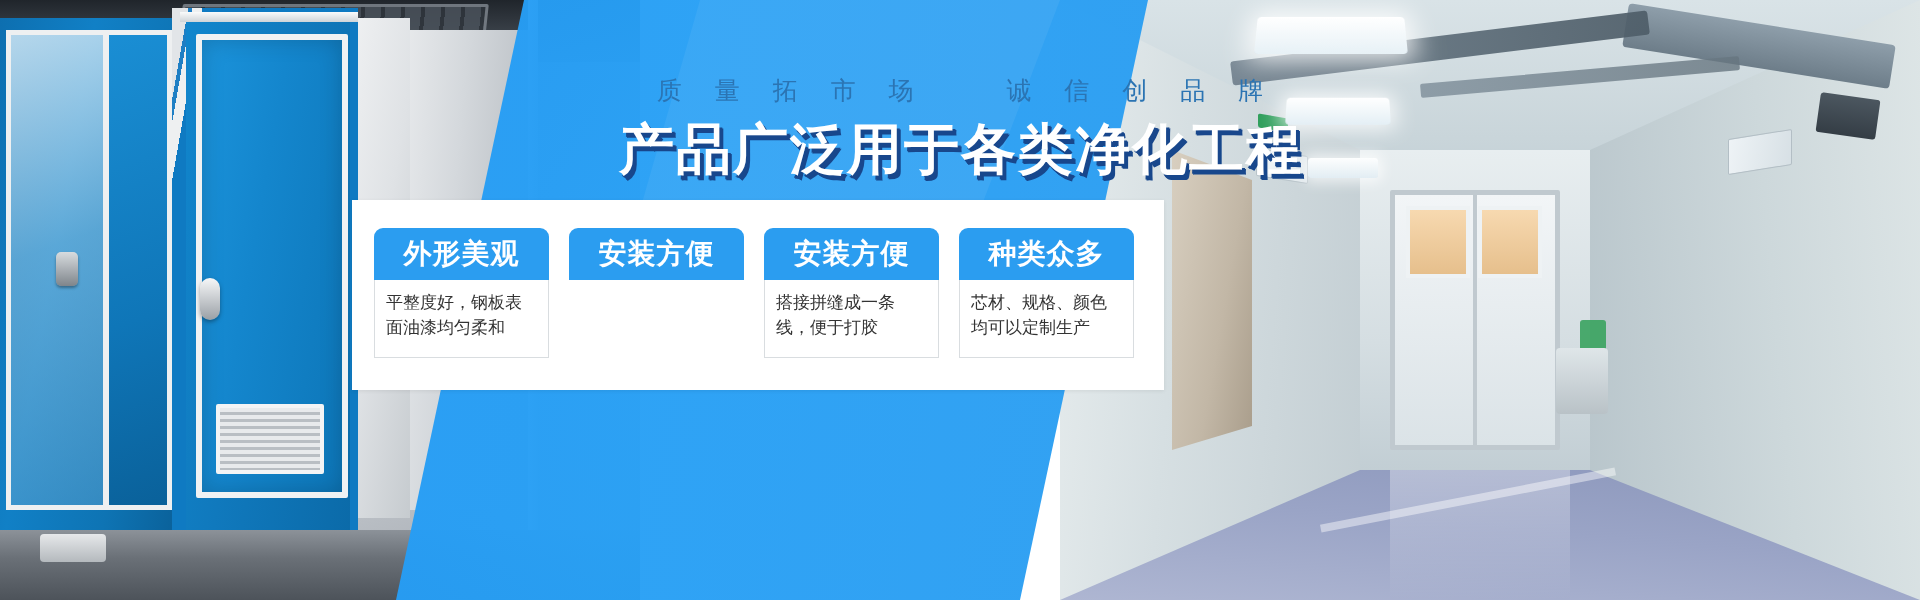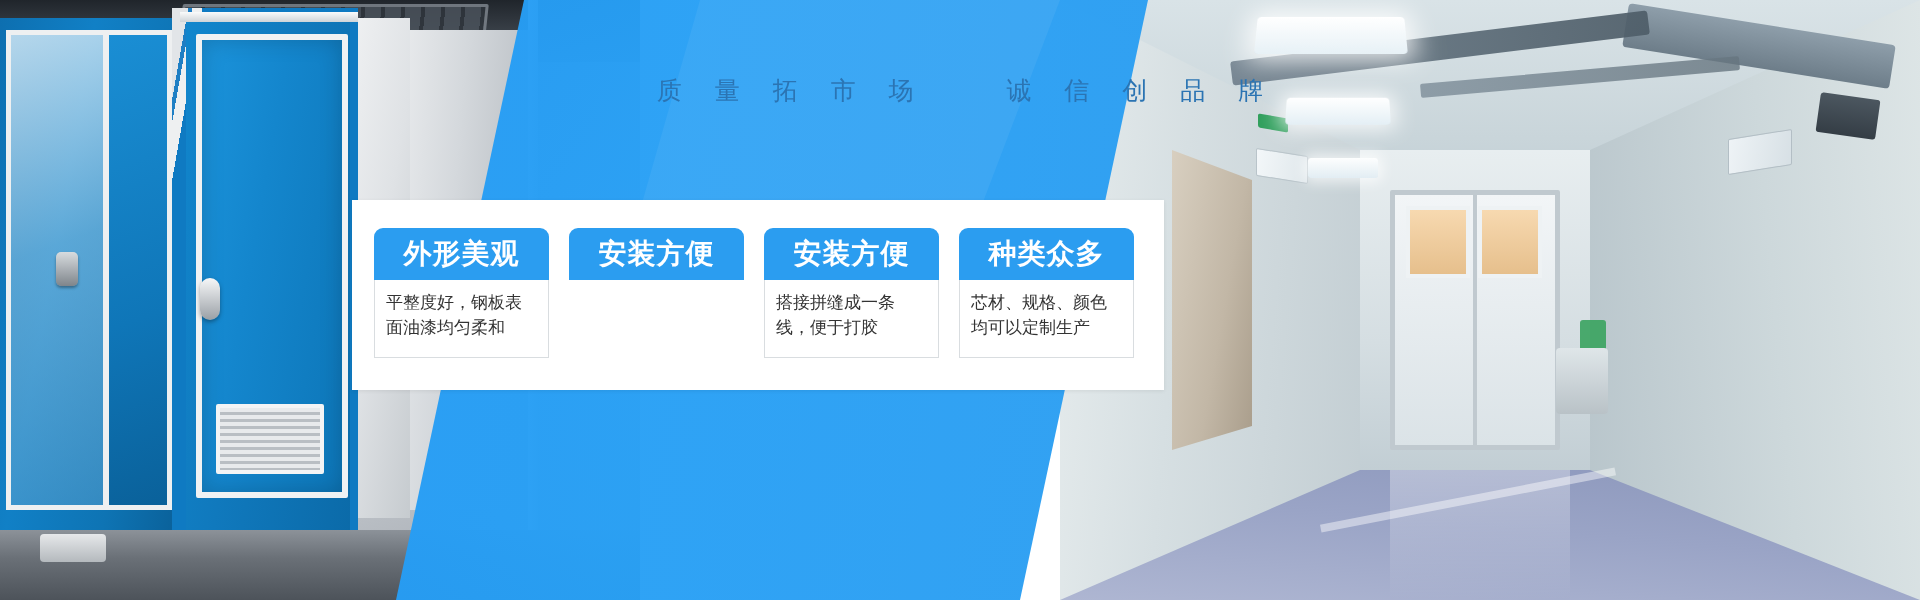--- a/index.html
+++ b/index.html
@@ -206,20 +206,21 @@
     <div class="pr-floor-edgeL"></div>
     <div class="pr-green1"></div>
     <div class="pr-cart"></div>
   </div>
 
   <div class="blue-panel"></div>
   <div class="blue-sheen"></div>
   <div class="blue-wedge"></div>
 
   <div class="subtitle">质 量 拓 市 场    诚 信 创 品 牌</div>
+  <div class="headline">产品广泛用于各类净化工程</div>
 
   <div class="card-panel">
     <div class="cards">
 
       <div class="card">
         <div class="card-head">外形美观</div>
         <div class="card-body">平整度好，钢板表面油漆均匀柔和</div>
       </div>
 
       <div class="card">

